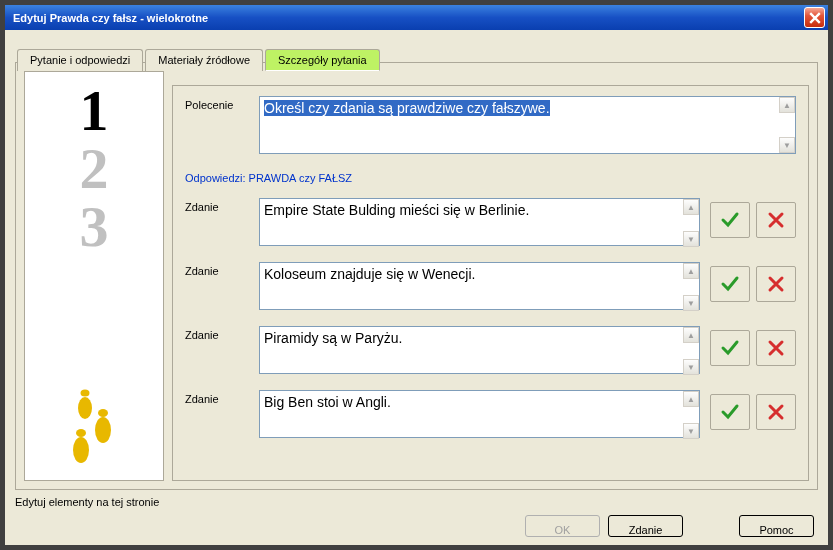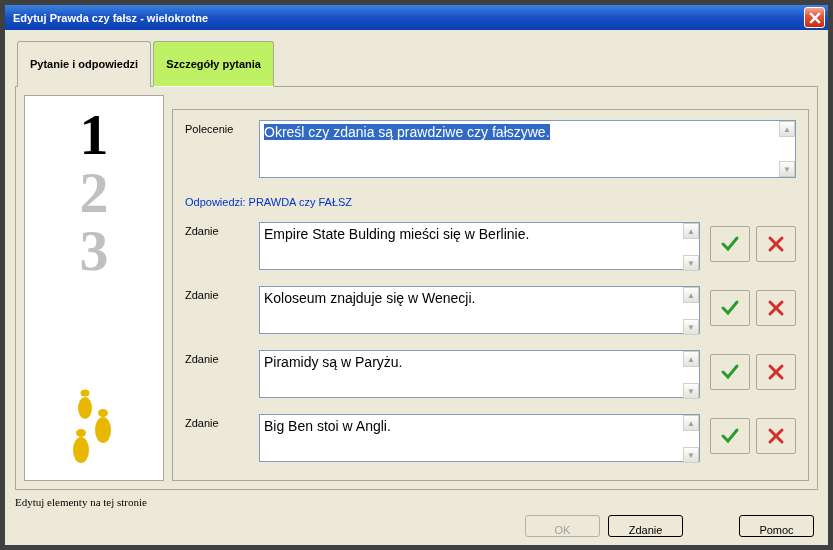--- a/index.html
+++ b/index.html
@@ -46,29 +46,28 @@
   padding: 10px 10px 6px 10px;
   display: flex;
   flex-direction: column;
 }
 .tabstrip {
   display: flex;
   gap: 2px;
   margin-left: 2px;
 }
 .tab {
-  padding: 16px 12px;
+  padding: 4px 12px;
   background: #ece9d8;
   border: 1px solid #aca899;
   border-bottom: none;
   border-radius: 3px 3px 0 0;
   cursor: pointer;
   position: relative;
-  top: 1px;
-  font-weight: bold;
+  top: 9px;
 }
 .tab.active {
   background: #bef264;
   border-bottom: 1px solid #fff;
   z-index: 2;
 }
 .page {
   flex: 1;
   border: 1px solid #aca899;
   background: #ece9d8;
@@ -178,21 +177,20 @@
   border-radius: 2px;
   display: flex;
   align-items: center;
   justify-content: center;
   cursor: pointer;
 }
 .iconbtn svg { width: 20px; height: 20px; }
 .helptext {
   margin-top: 5px;
   line-height: 1.3;
-  font-family: Liberation Serif, serif;
 }
 .btnrow {
   display: flex;
   justify-content: flex-end;
   gap: 8px;
   padding: 6px 4px 2px 4px;
 }
 .btnrow .spacer { flex: 1; }
 .btn {
   min-width: 75px;
@@ -220,20 +218,21 @@
     <div class="close-btn">
       <svg viewBox="0 0 10 10">
           <path d="M1 1 L9 9 M9 1 L1 9" stroke="#fff" stroke-width="2"></path>
         </svg>
     </div>
   </div>
 
   <div class="client">
     <div class="tabstrip">
       <div class="tab">Pytanie i odpowiedzi</div>
+      <div class="tab">Materiały źródłowe</div>
       <div class="tab active">Szczegóły pytania</div>
     </div>
 
     <div class="page">
       <div class="leftcol">
         <div class="illustration">
           <div>
             <div class="digit d1">1</div>
             <div class="digit d2">2</div>
             <div class="digit d3">3</div>

